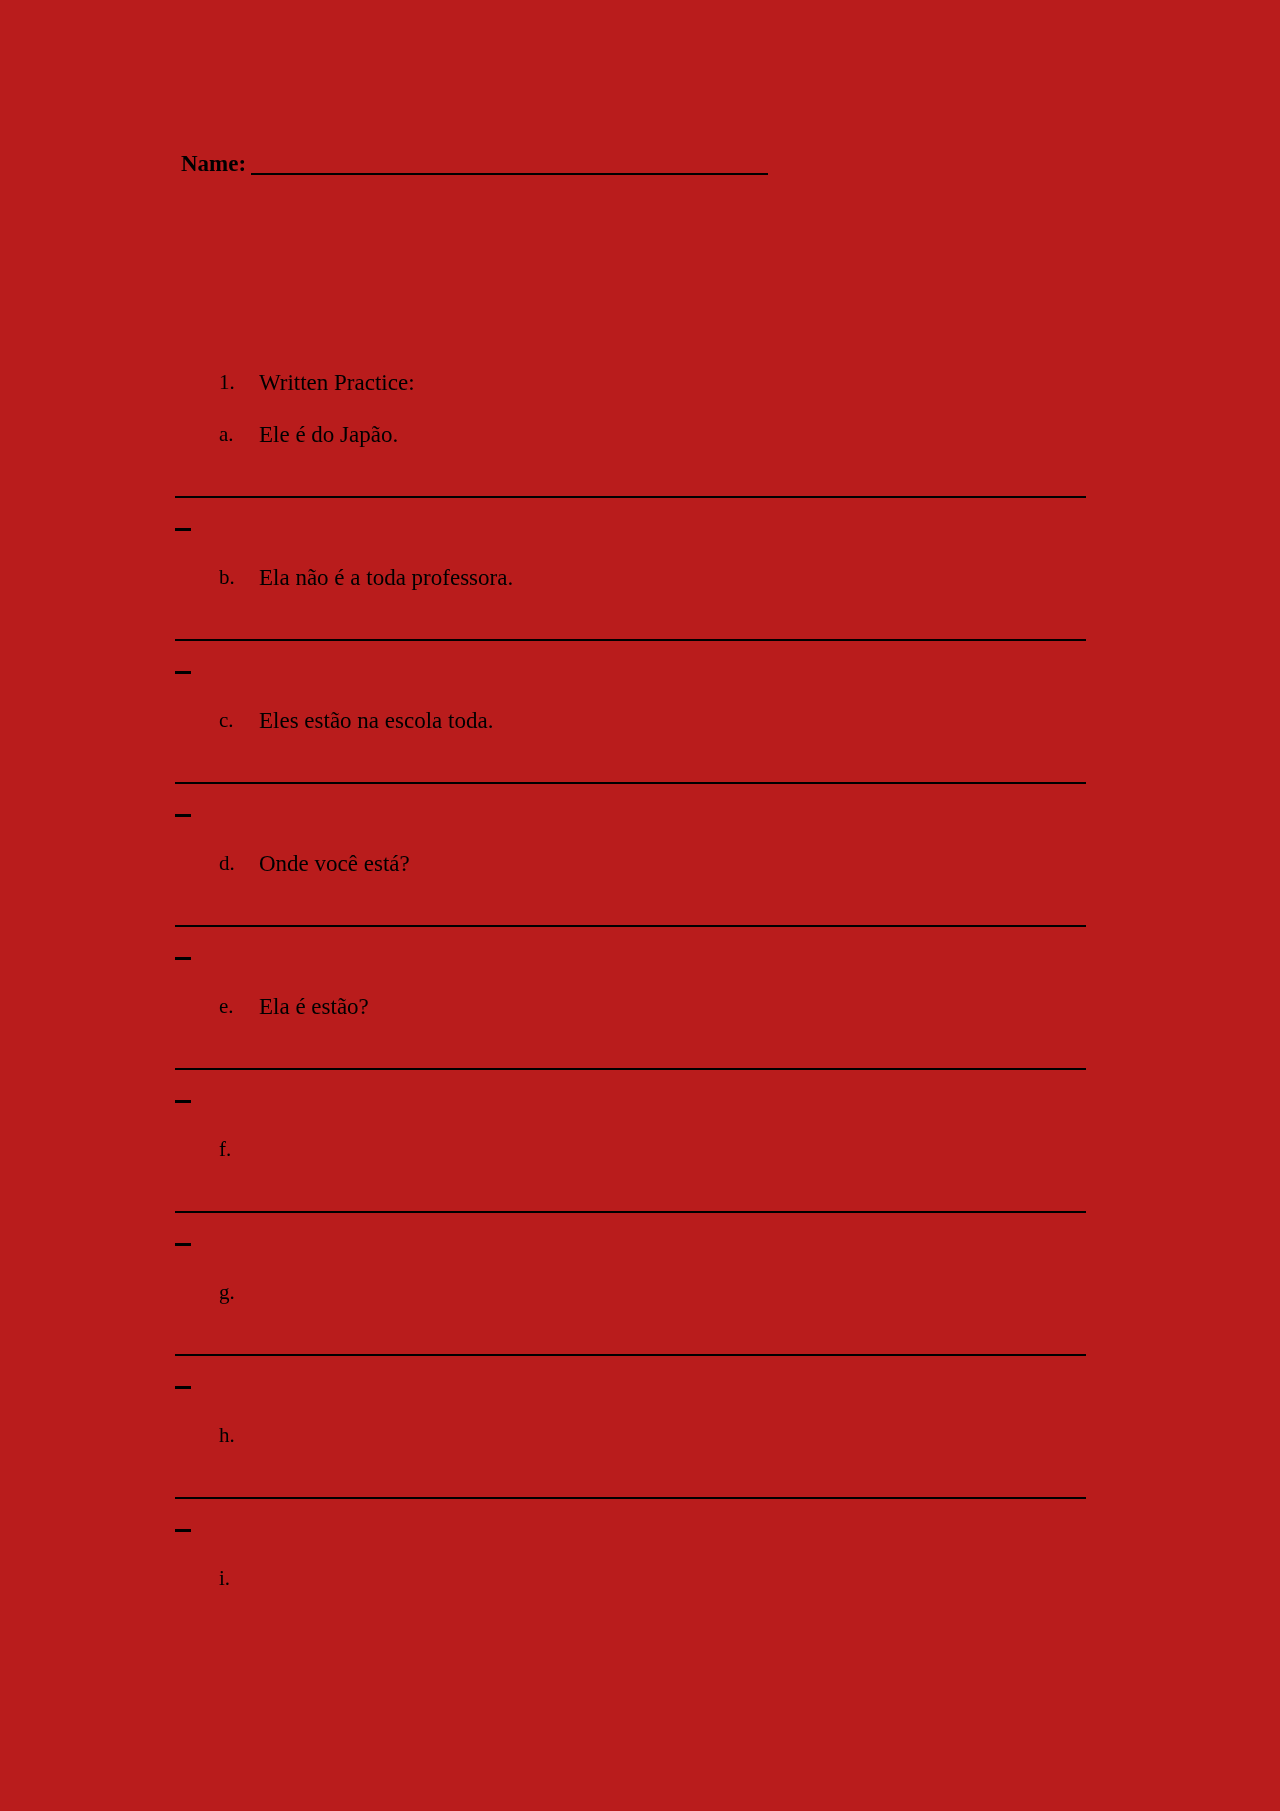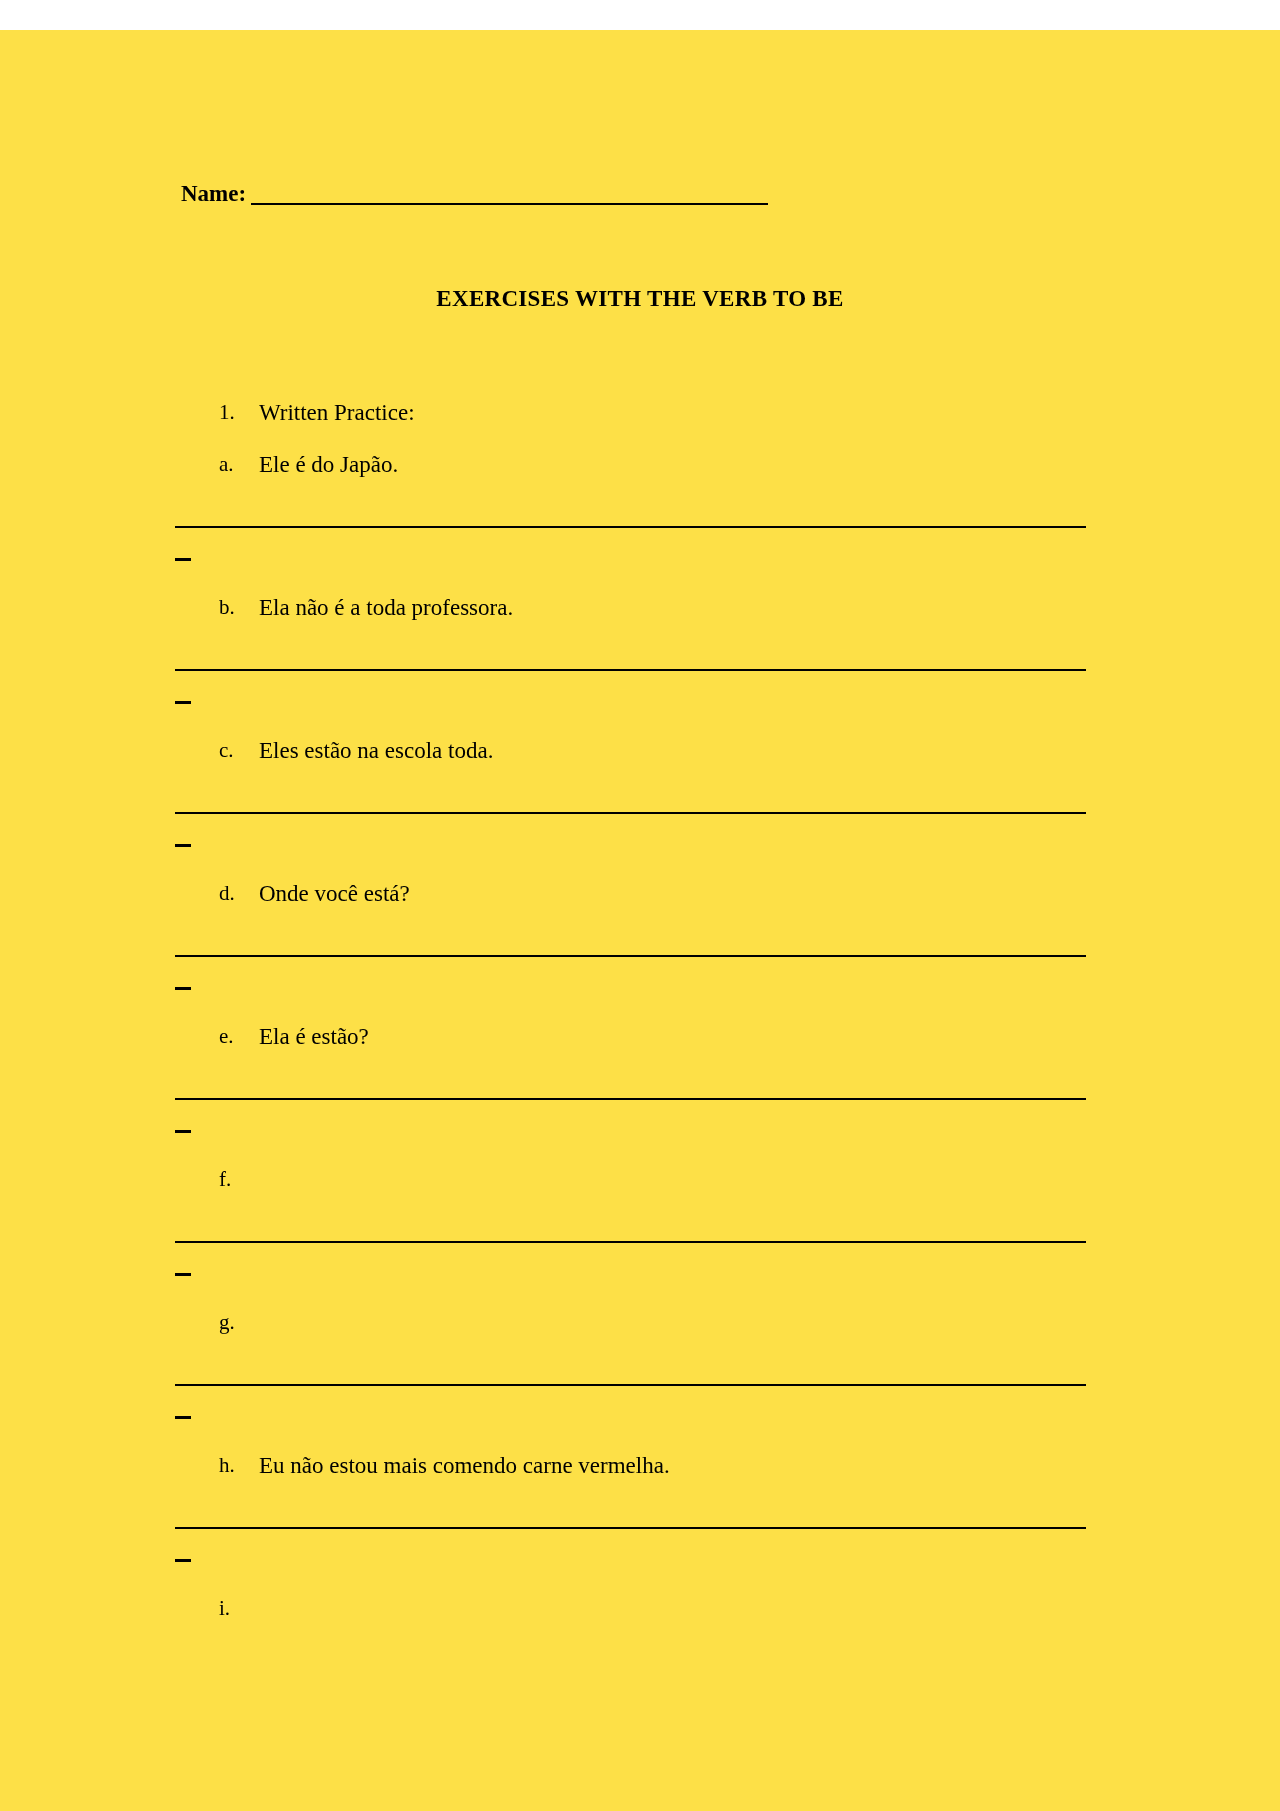--- a/index.html
+++ b/index.html
@@ -5,21 +5,21 @@
   html, body { margin: 0; padding: 0; }
   body {
     width: 1280px;
     height: 1811px;
     background: #ffffff;
     position: relative;
     font-family: "Liberation Serif", serif;
     color: #000000;
     overflow: hidden;
   }
-  .page { position: absolute; inset: 0; background: #fde047; margin-top: 30px; }
+  .page { position: absolute; inset: 0; background: #b91c1c; }
 
   .name-row {
     position: absolute;
     left: 181px;
     top: 150px;
     font-size: 23px;
     font-weight: bold;
     line-height: 27px;
     white-space: nowrap;
   }
@@ -89,21 +89,20 @@
 </style>
 </head>
 <body>
 
 <div class="page">
 
   <div class="name-row">
     <span>Name:</span><span class="name-blank"></span>
   </div>
 
-  <div class="doc-title">EXERCISES WITH THE VERB TO BE</div>
 
   <div class="exercise">
     <div class="row heading-row">
       <span class="marker">1.</span>
       <span class="txt">Written Practice:</span>
     </div>
     <div id="items">
   <div class="row item-row first-item">
     <span class="marker">a.</span>
     <span class="txt">Ele é do Japão.</span>
@@ -146,21 +145,20 @@
   <div class="line-short"></div>
 
   <div class="row item-row">
     <span class="marker">g.</span>
   </div>
   <div class="line-long"></div>
   <div class="line-short"></div>
 
   <div class="row item-row">
     <span class="marker">h.</span>
-    <span class="txt">Eu não estou mais comendo carne vermelha.</span>
   </div>
   <div class="line-long"></div>
   <div class="line-short"></div>
 
   <div class="row item-row">
     <span class="marker">i.</span>
   </div>
 
 </div>
   </div>

